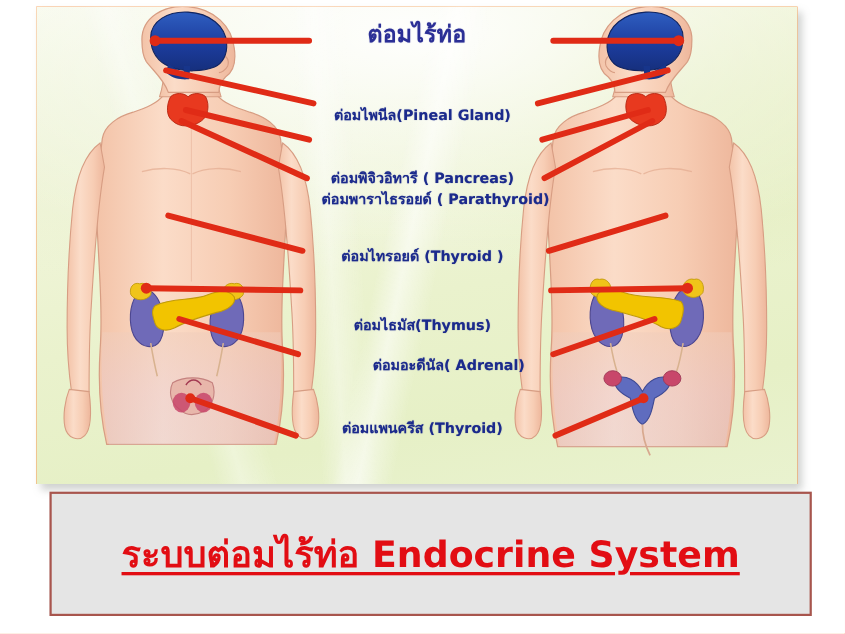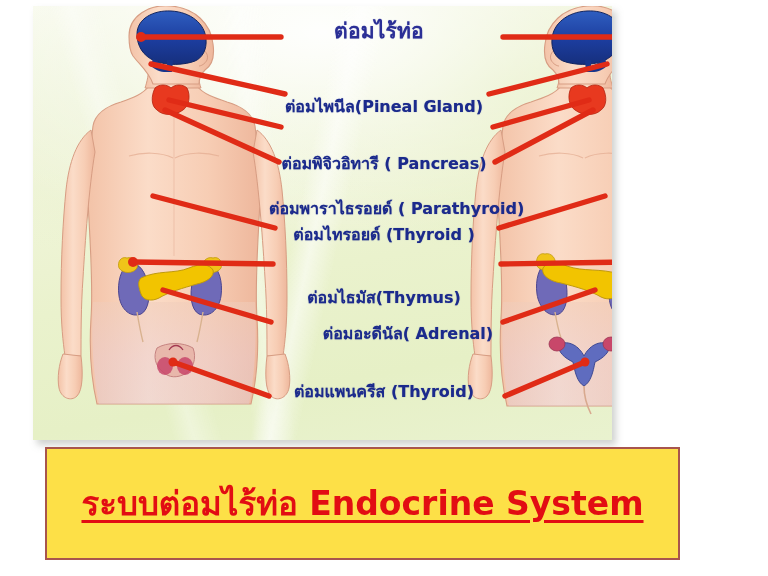--- a/index.html
+++ b/index.html
@@ -22,21 +22,21 @@
     width: 768px;
     height: 576px;
     background: #ffffff;
   }
 
   
   #diagram-frame {
     position: absolute;
     left: 33px;
     top: 6px;
-    width: 579px;
+    width: 692px;
     height: 434px;
     box-shadow: 4px 5px 7px rgba(120,125,120,0.35);
     background: #f97316;
     overflow: hidden;
   }
   
   #diagram-bg {
     position: absolute;
     inset: 0;
     background:
@@ -86,34 +86,34 @@
     top: 72px;
     width: 230px;
   }
   .gland-label {
     position: absolute;
     left: 0;
     width: 230px;
     text-align: center;
     white-space: nowrap;
     font-family: "DejaVu Sans", "Liberation Serif", serif;
-    font-size: 16px;
+    font-size: 13px;
     font-weight: bold;
     color: #1b2a8c;
     text-shadow: 0 0 1px rgba(27,42,140,0.5);
   }
 
   
   #caption-box {
     position: absolute;
     left: 45px;
     top: 447px;
-    width: 635px;
+    width: 693px;
     height: 113px;
-    background: #fde047;
+    background: #e5e5e5;
     border: 2px solid #a8554d;
     box-sizing: border-box;
     display: flex;
     align-items: center;
     justify-content: center;
   }
   #caption-text {
     font-family: "DejaVu Sans", "Liberation Sans", sans-serif;
     font-size: 33px;
     font-weight: bold;
@@ -313,21 +313,21 @@
         <circle cx="592" cy="256" r="5"></circle>
         <circle cx="552" cy="356" r="4.5"></circle>
       </g>
     </svg>
 
     <div id="diagram-title">ต่อมไร้ท่อ</div>
 
     <div id="label-column">
       <div class="gland-label" style="top:16px;">ต่อมไพนีล(Pineal Gland)</div>
       <div class="gland-label" style="top:73px;">ต่อมพิจิวอิทารี ( Pancreas)</div>
-      <div class="gland-label" style="top:118px;">ต่อมพาราไธรอยด์ ( Parathyroid)</div>
+      <div class="gland-label" style="top:92px;margin-left:12px;">ต่อมพาราไธรอยด์ ( Parathyroid)</div>
       <div class="gland-label" style="top:144px;">ต่อมไทรอยด์ (Thyroid )</div>
       <div class="gland-label" style="top:207px;">ต่อมไธมัส(Thymus)</div>
       <div class="gland-label" style="top:243px;margin-left:24px;">ต่อมอะดีนัล( Adrenal)</div>
       <div class="gland-label" style="top:301px;">ต่อมแพนครีส (Thyroid)</div>
 
     </div>
   </div>
 
   <div id="caption-box">
     <div id="caption-text">ระบบต่อมไร้ท่อ Endocrine System</div>

